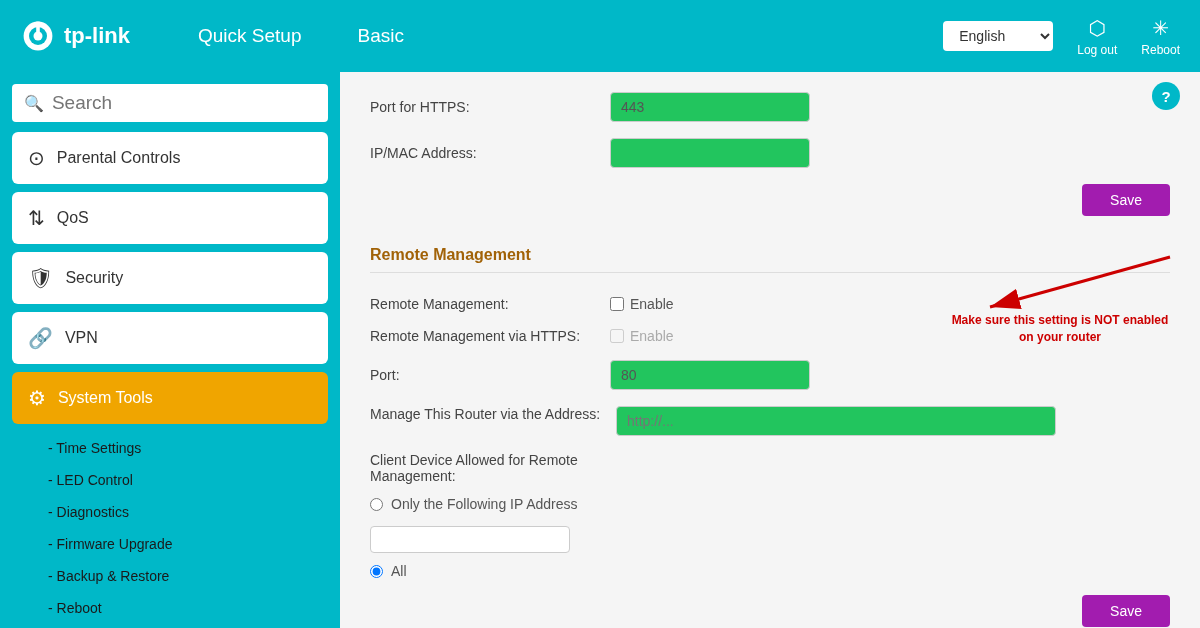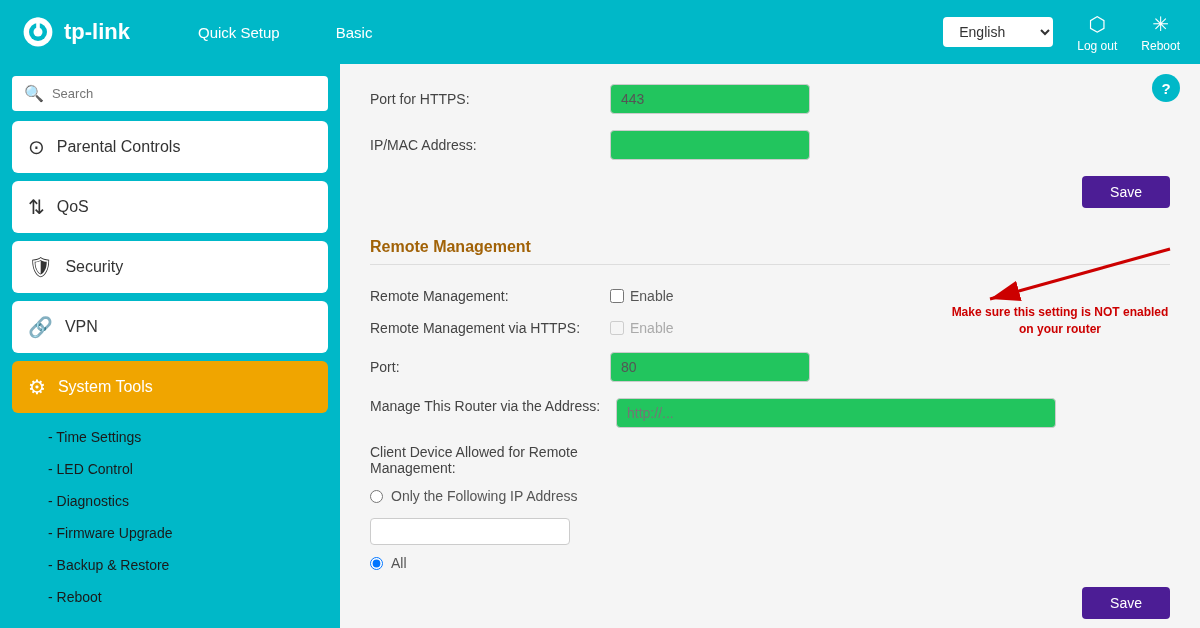--- a/index.html
+++ b/index.html
@@ -12,21 +12,21 @@
       display: flex;
       flex-direction: column;
     }
 
     
     .top-nav {
       background-color: #00b8c8;
       display: flex;
       align-items: center;
       padding: 0 20px;
-      height: 64px;
+      height: 72px;
       flex-shrink: 0;
     }
     .logo-area {
       display: flex;
       align-items: center;
       gap: 8px;
       margin-right: 40px;
     }
     .logo-icon {
       width: 36px;
@@ -38,21 +38,21 @@
       font-weight: bold;
     }
     .nav-tabs {
       display: flex;
       gap: 0;
       flex: 1;
     }
     .nav-tab {
       padding: 8px 28px;
       color: white;
-      font-size: 15px;
+      font-size: 19px;
       cursor: pointer;
       border-radius: 4px 4px 0 0;
       border: none;
       background: transparent;
     }
     .nav-tab.active {
       background-color: white;
       color: #00b8c8;
       border-radius: 4px;
     }
@@ -104,21 +104,21 @@
       align-items: center;
       background: white;
       border-radius: 4px;
       padding: 8px 12px;
       gap: 8px;
       margin-bottom: 10px;
     }
     .search-box input {
       border: none;
       outline: none;
-      font-size: 13px;
+      font-size: 19px;
       width: 100%;
       background: transparent;
       color: #666;
     }
     .search-icon-svg {
       color: #999;
       font-size: 16px;
     }
     .sidebar-item {
       display: flex;
@@ -187,21 +187,21 @@
       font-size: 14px;
       width: 200px;
       background: #22c55e;
       color: #555;
     }
     .form-input.wide {
       width: 440px;
     }
 
     .save-btn {
-      background-color: #4c1d95;
+      background-color: #a21caf;
       color: white;
       border: none;
       padding: 8px 28px;
       border-radius: 4px;
       font-size: 14px;
       cursor: pointer;
       float: right;
       margin-bottom: 20px;
     }
 

